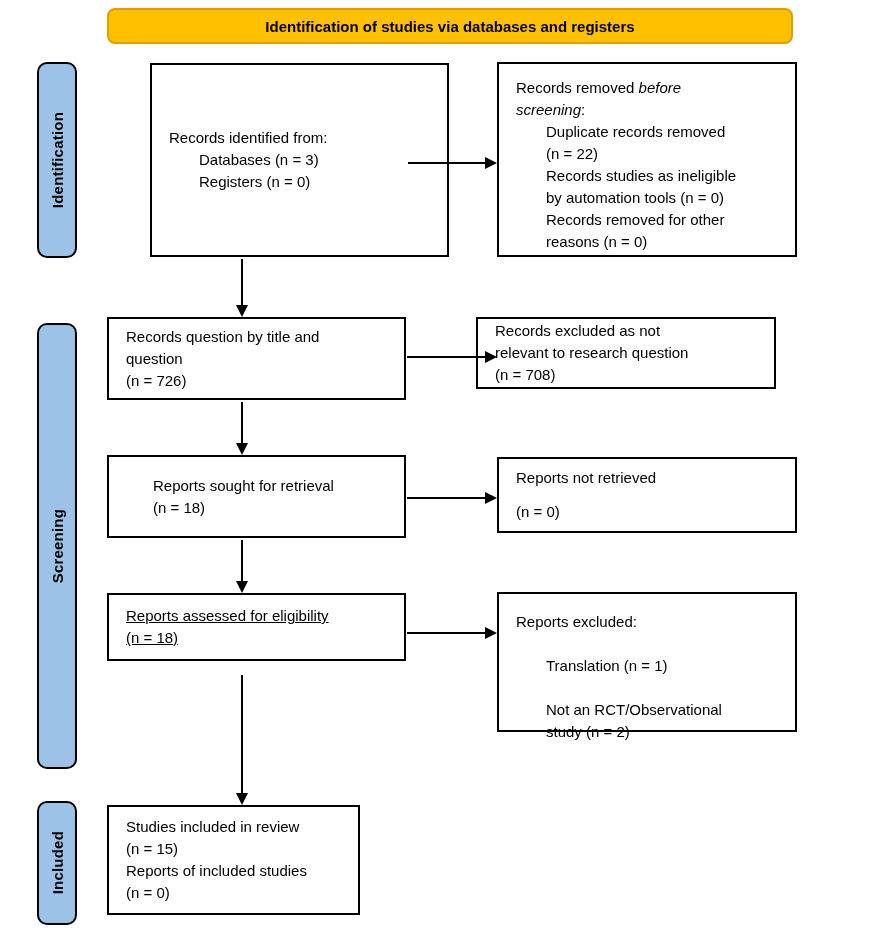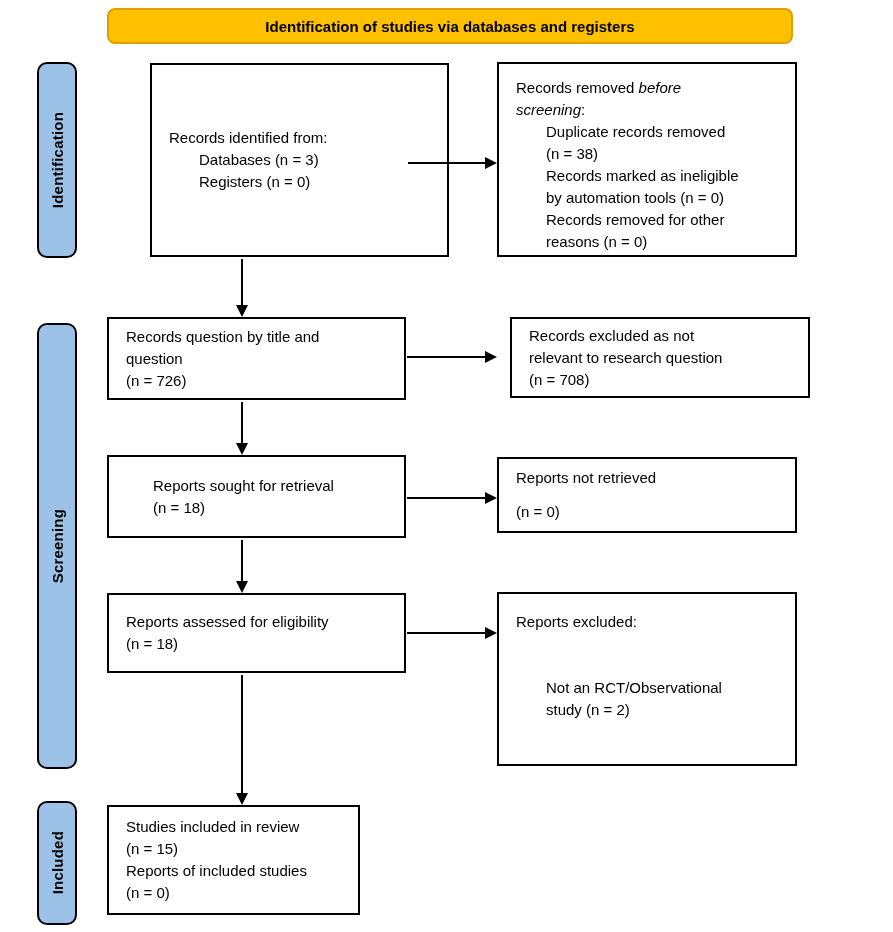--- a/index.html
+++ b/index.html
@@ -38,27 +38,27 @@
     display:flex; flex-direction:column;
   }
   .box.center { justify-content:center; }
   .tline { min-height:22px; white-space:nowrap; }
   .tline.ind { margin-left:30px; }
   .em-seg { font-style:italic; }
 
   #b1 { left:107px; top:63px;  width:299px; height:194px;margin-left:43px; }
   #b2 { left:107px; top:317px; width:299px; height:83px; }
   #b3 { left:107px; top:455px; width:299px; height:83px;padding-left:44px; }
-  #b4 { left:107px; top:593px; width:299px; height:80px; }
+  #b4 { left:107px; top:593px; width:299px; height:68px;text-decoration:underline; }
   #b5 { left:107px; top:805px; width:253px; height:110px; }
 
   #r1 { left:497px; top:62px;  width:300px; height:195px; padding-top:13px; }
-  #r2 { left:510px; top:317px; width:300px; height:81px; }
+  #r2 { left:476px; top:317px; width:300px; height:72px; }
   #r3 { left:497px; top:457px; width:300px; height:76px;gap:12px; }
-  #r4 { left:497px; top:592px; width:300px; height:174px; padding-top:17px; }
+  #r4 { left:497px; top:592px; width:300px; height:140px; padding-top:17px; }
 
   
   .arrow-h { position:absolute; height:0; border-top:2px solid #000; }
   .arrow-h::after {
     content:""; position:absolute; right:-12px; top:-7px;
     border-left:12px solid #000; border-top:6px solid transparent; border-bottom:6px solid transparent;
     width:0; height:0;
   }
   .arrow-v { position:absolute; width:0; border-left:2px solid #000; }
   .arrow-v::after {
@@ -96,22 +96,22 @@
 
   <div class="box center" id="b1">
       <div class="tline"><span>Records identified from:</span></div>
       <div class="tline ind"><span>Databases (n = 3)</span></div>
       <div class="tline ind"><span>Registers (n = 0)</span></div>
     </div>
   <div class="box" id="r1">
       <div class="tline"><span>Records removed </span><span class="em-seg">before</span></div>
       <div class="tline"><span class="em-seg">screening</span><span>:</span></div>
       <div class="tline ind"><span>Duplicate records removed</span></div>
-      <div class="tline ind"><span>(n = 38)</span></div>
-      <div class="tline ind"><span>Records marked as ineligible</span></div>
+      <div class="tline ind"><span>(n = 22)</span></div>
+      <div class="tline ind"><span>Records studies as ineligible</span></div>
       <div class="tline ind"><span>by automation tools (n = 0)</span></div>
       <div class="tline ind"><span>Records removed for other</span></div>
       <div class="tline ind"><span>reasons (n = 0)</span></div>
     </div>
 
   <div class="box center" id="b2">
       <div class="tline"><span>Records question by title and</span></div>
       <div class="tline"><span>question</span></div>
       <div class="tline"><span>(n = 726)</span></div>
     </div>
@@ -130,20 +130,21 @@
       <div class="tline"><span>(n = 0)</span></div>
     </div>
 
   <div class="box center" id="b4">
       <div class="tline"><span>Reports assessed for eligibility</span></div>
       <div class="tline"><span>(n = 18)</span></div>
     </div>
   <div class="box" id="r4">
       <div class="tline"><span>Reports excluded:</span></div>
       <div class="tline"></div>
+      <div class="tline ind"><span>Translation (n = 1)</span></div>
       <div class="tline"></div>
       <div class="tline ind"><span>Not an RCT/Observational</span></div>
       <div class="tline ind"><span>study (n = 2)</span></div>
     </div>
 
   <div class="box center" id="b5">
       <div class="tline"><span>Studies included in review</span></div>
       <div class="tline"><span>(n = 15)</span></div>
       <div class="tline"><span>Reports of included studies</span></div>
       <div class="tline"><span>(n = 0)</span></div>

